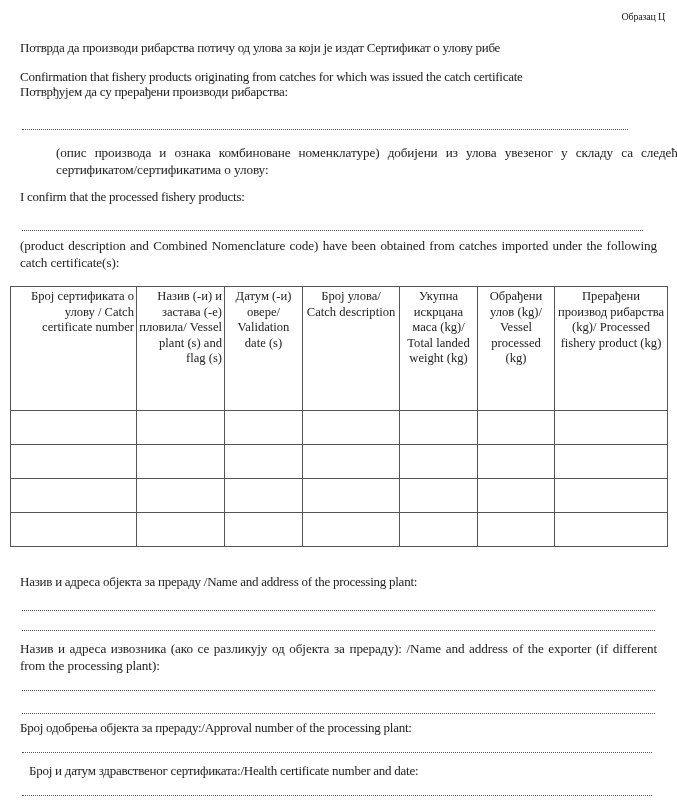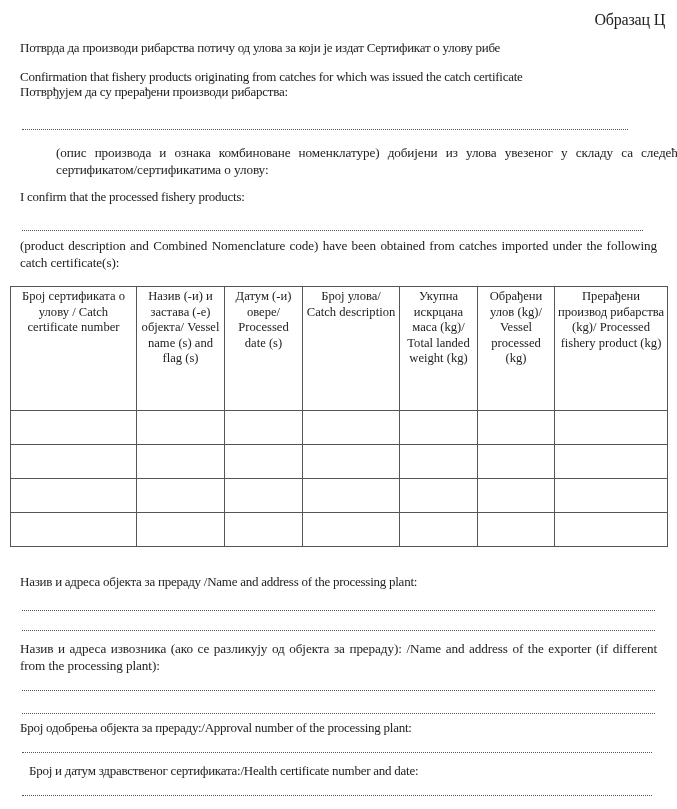--- a/index.html
+++ b/index.html
@@ -13,21 +13,21 @@
       position: relative;
       overflow: hidden;
       font-family: "Liberation Serif", "DejaVu Serif", serif;
       color: #222222;
       font-size: 13px;
     }
     .form-label {
       position: absolute;
       right: 12px;
       top: 11px;
-      font-size: 16px;
+      font-size: 10px;
       letter-spacing: -0.2px;
     }
     .line {
       position: absolute;
       left: 20px;
       font-size: 13px;
       white-space: nowrap;
       letter-spacing: -0.25px;
     }
     .para {
@@ -59,21 +59,21 @@
       vertical-align: top;
       font-weight: normal;
     }
     table.catch th {
       height: 121px;
       font-size: 12.6px;
       line-height: 15.5px;
       padding: 2px 2px 0 2px;
       text-align: center;
     }
-    table.catch th.left { text-align: center; margin-left: 45px; }
+    table.catch th.left { text-align: right; margin-left: 45px; }
     table.catch td { height: 33px; }
     .hdr-text { display: block; }
   </style>
 </head>
 <body>
 
 <div class="form-label">Образац Ц</div>
 
 <div class="line" style="top:40px;">Потврда да производи рибарства потичу од улова за који је издат Сертификат о улову рибе</div>
 <div class="line" style="top:69px;">Confirmation that fishery products originating from catches for which was issued the catch certificate</div>
@@ -97,24 +97,24 @@
     <col style="width:78px">
     <col style="width:77px">
     <col style="width:113px">
   </colgroup>
   <thead>
     <tr>
       <th class="left">
           <span class="hdr-text">Број сертификата о улову / Catch certificate number</span>
         </th>
       <th class="left">
-          <span class="hdr-text">Назив (-и) и застава (-е) објекта/ Vessel name (s) and flag (s)</span>
+          <span class="hdr-text">Назив (-и) и застава (-е) пловила/ Vessel plant (s) and flag (s)</span>
         </th>
       <th>
-          <span class="hdr-text">Датум (-и) овере/ Processed date (s)</span>
+          <span class="hdr-text">Датум (-и) овере/ Validation date (s)</span>
         </th>
       <th>
           <span class="hdr-text">Број улова/ Catch description</span>
         </th>
       <th>
           <span class="hdr-text">Укупна искрцана маса (kg)/ Total landed weight (kg)</span>
         </th>
       <th>
           <span class="hdr-text">Обрађени улов (kg)/ Vessel processed (kg)</span>
         </th>

